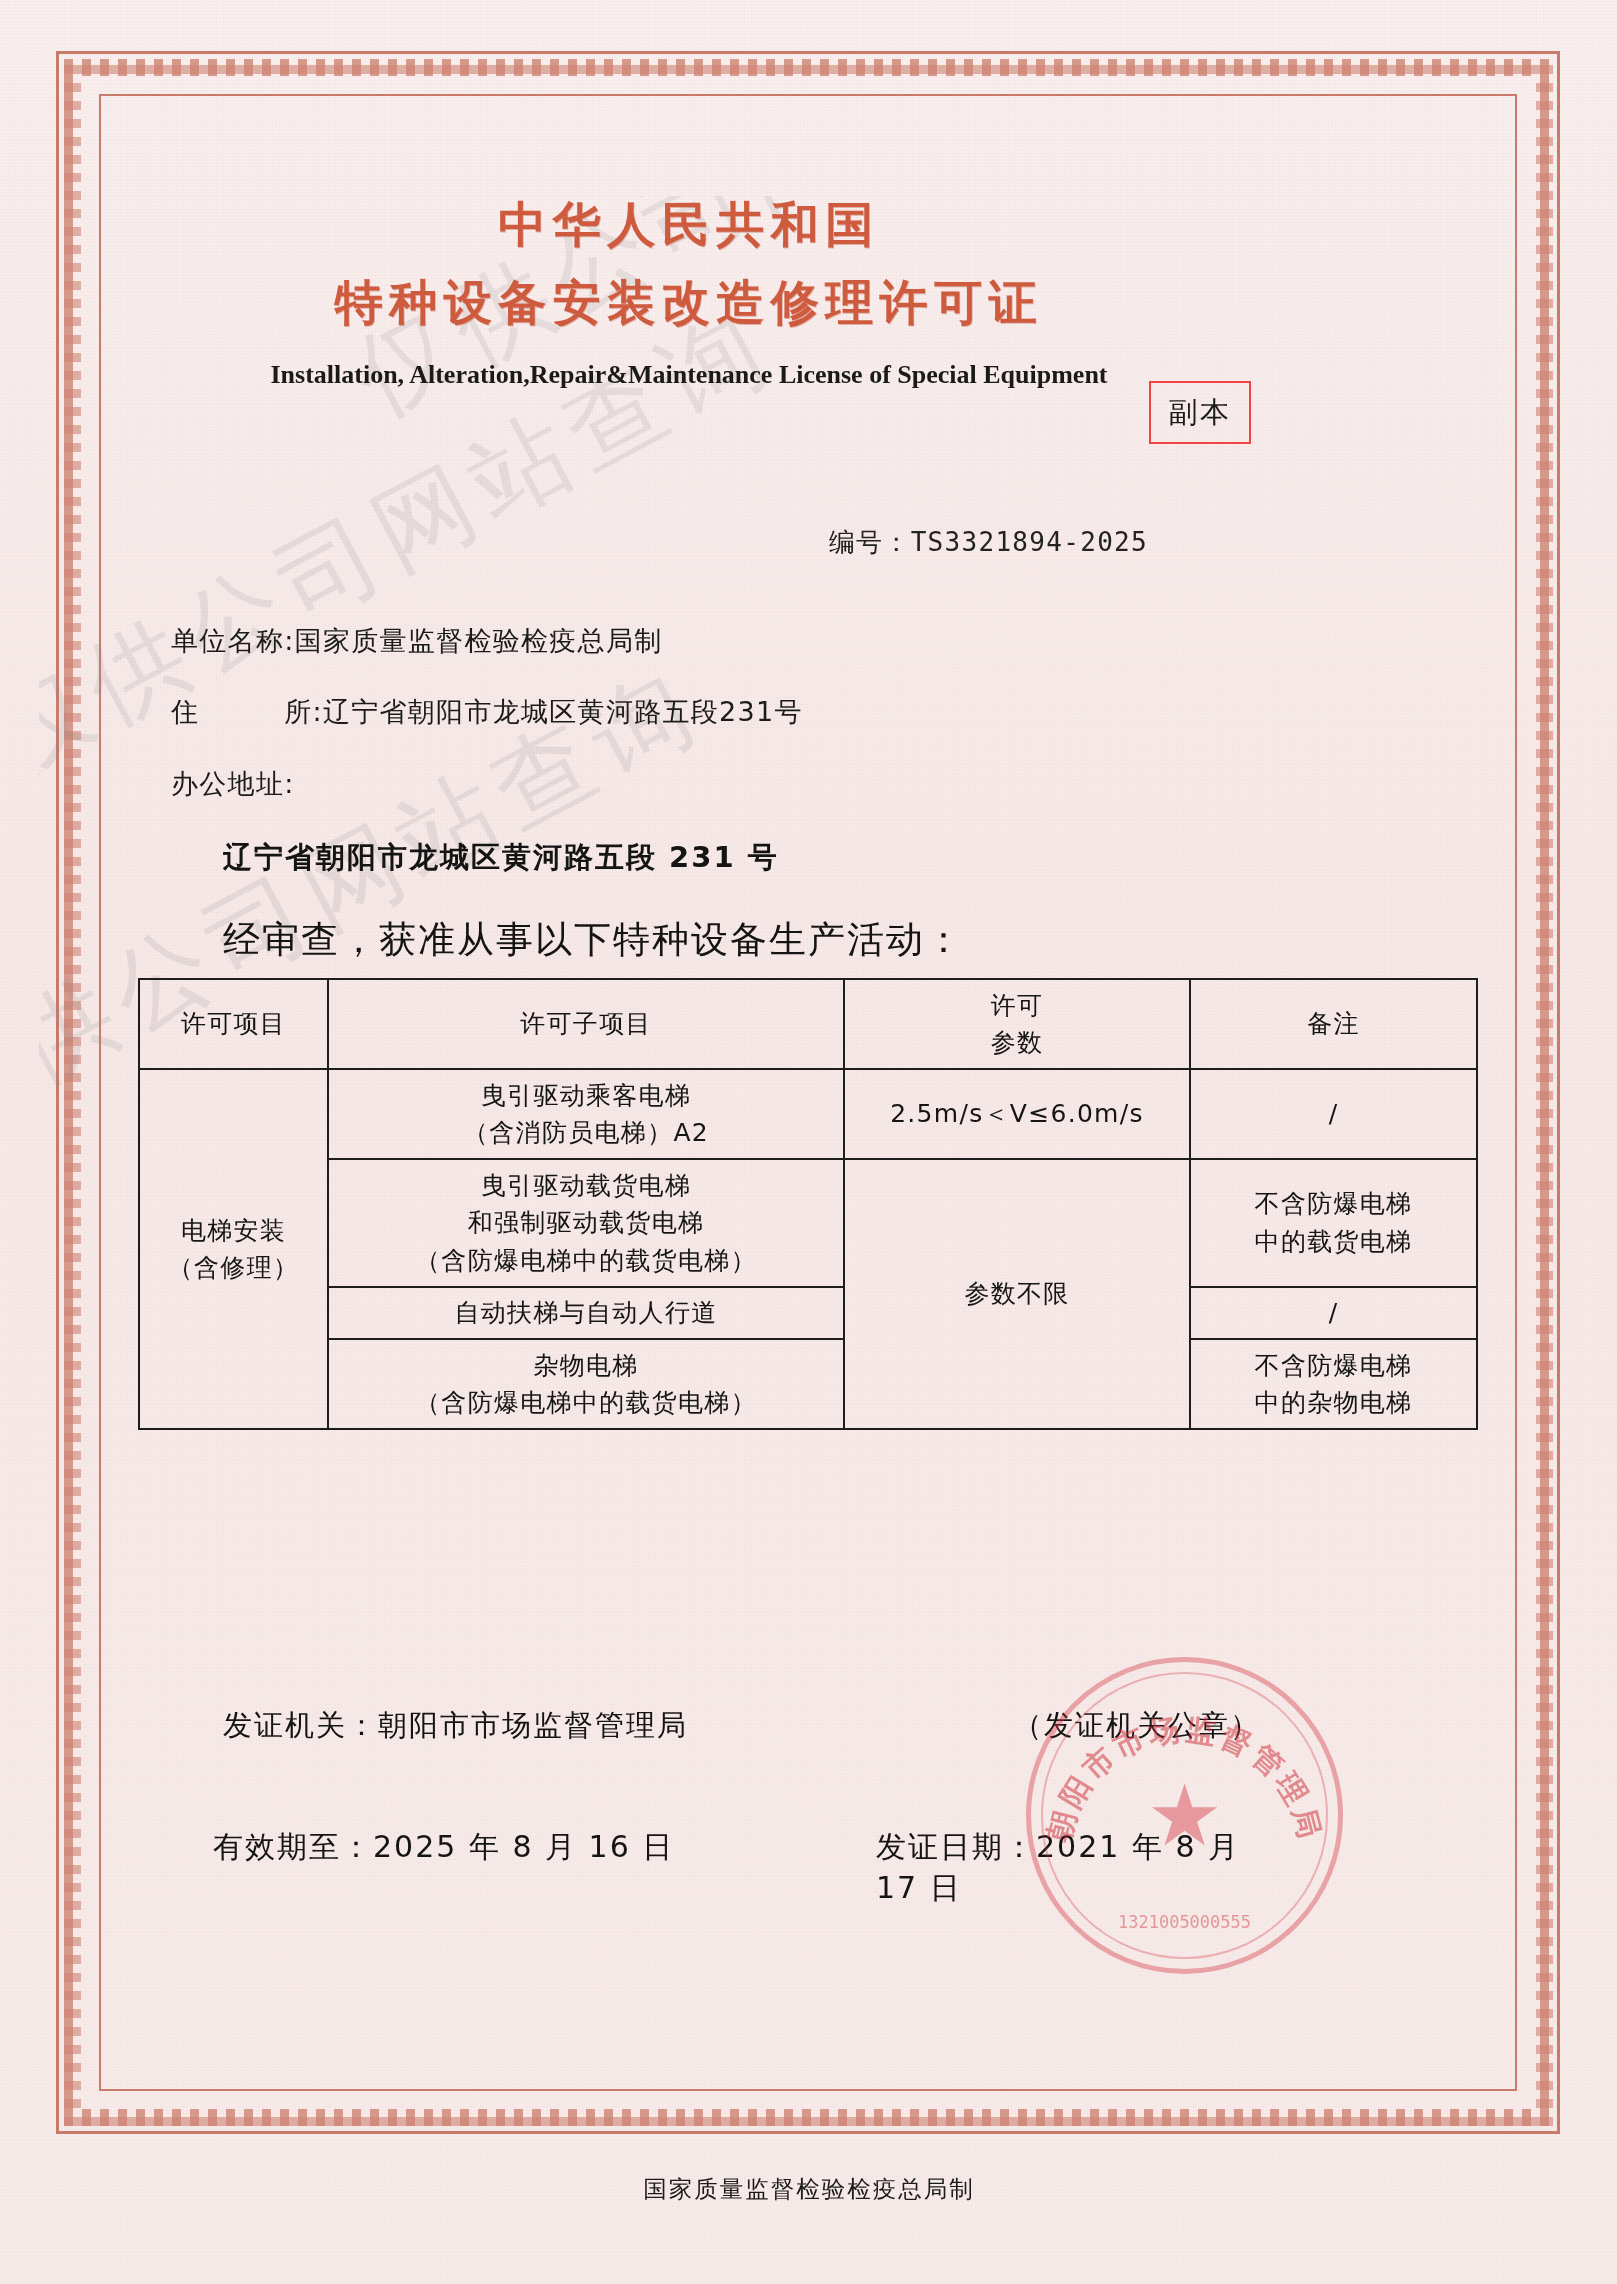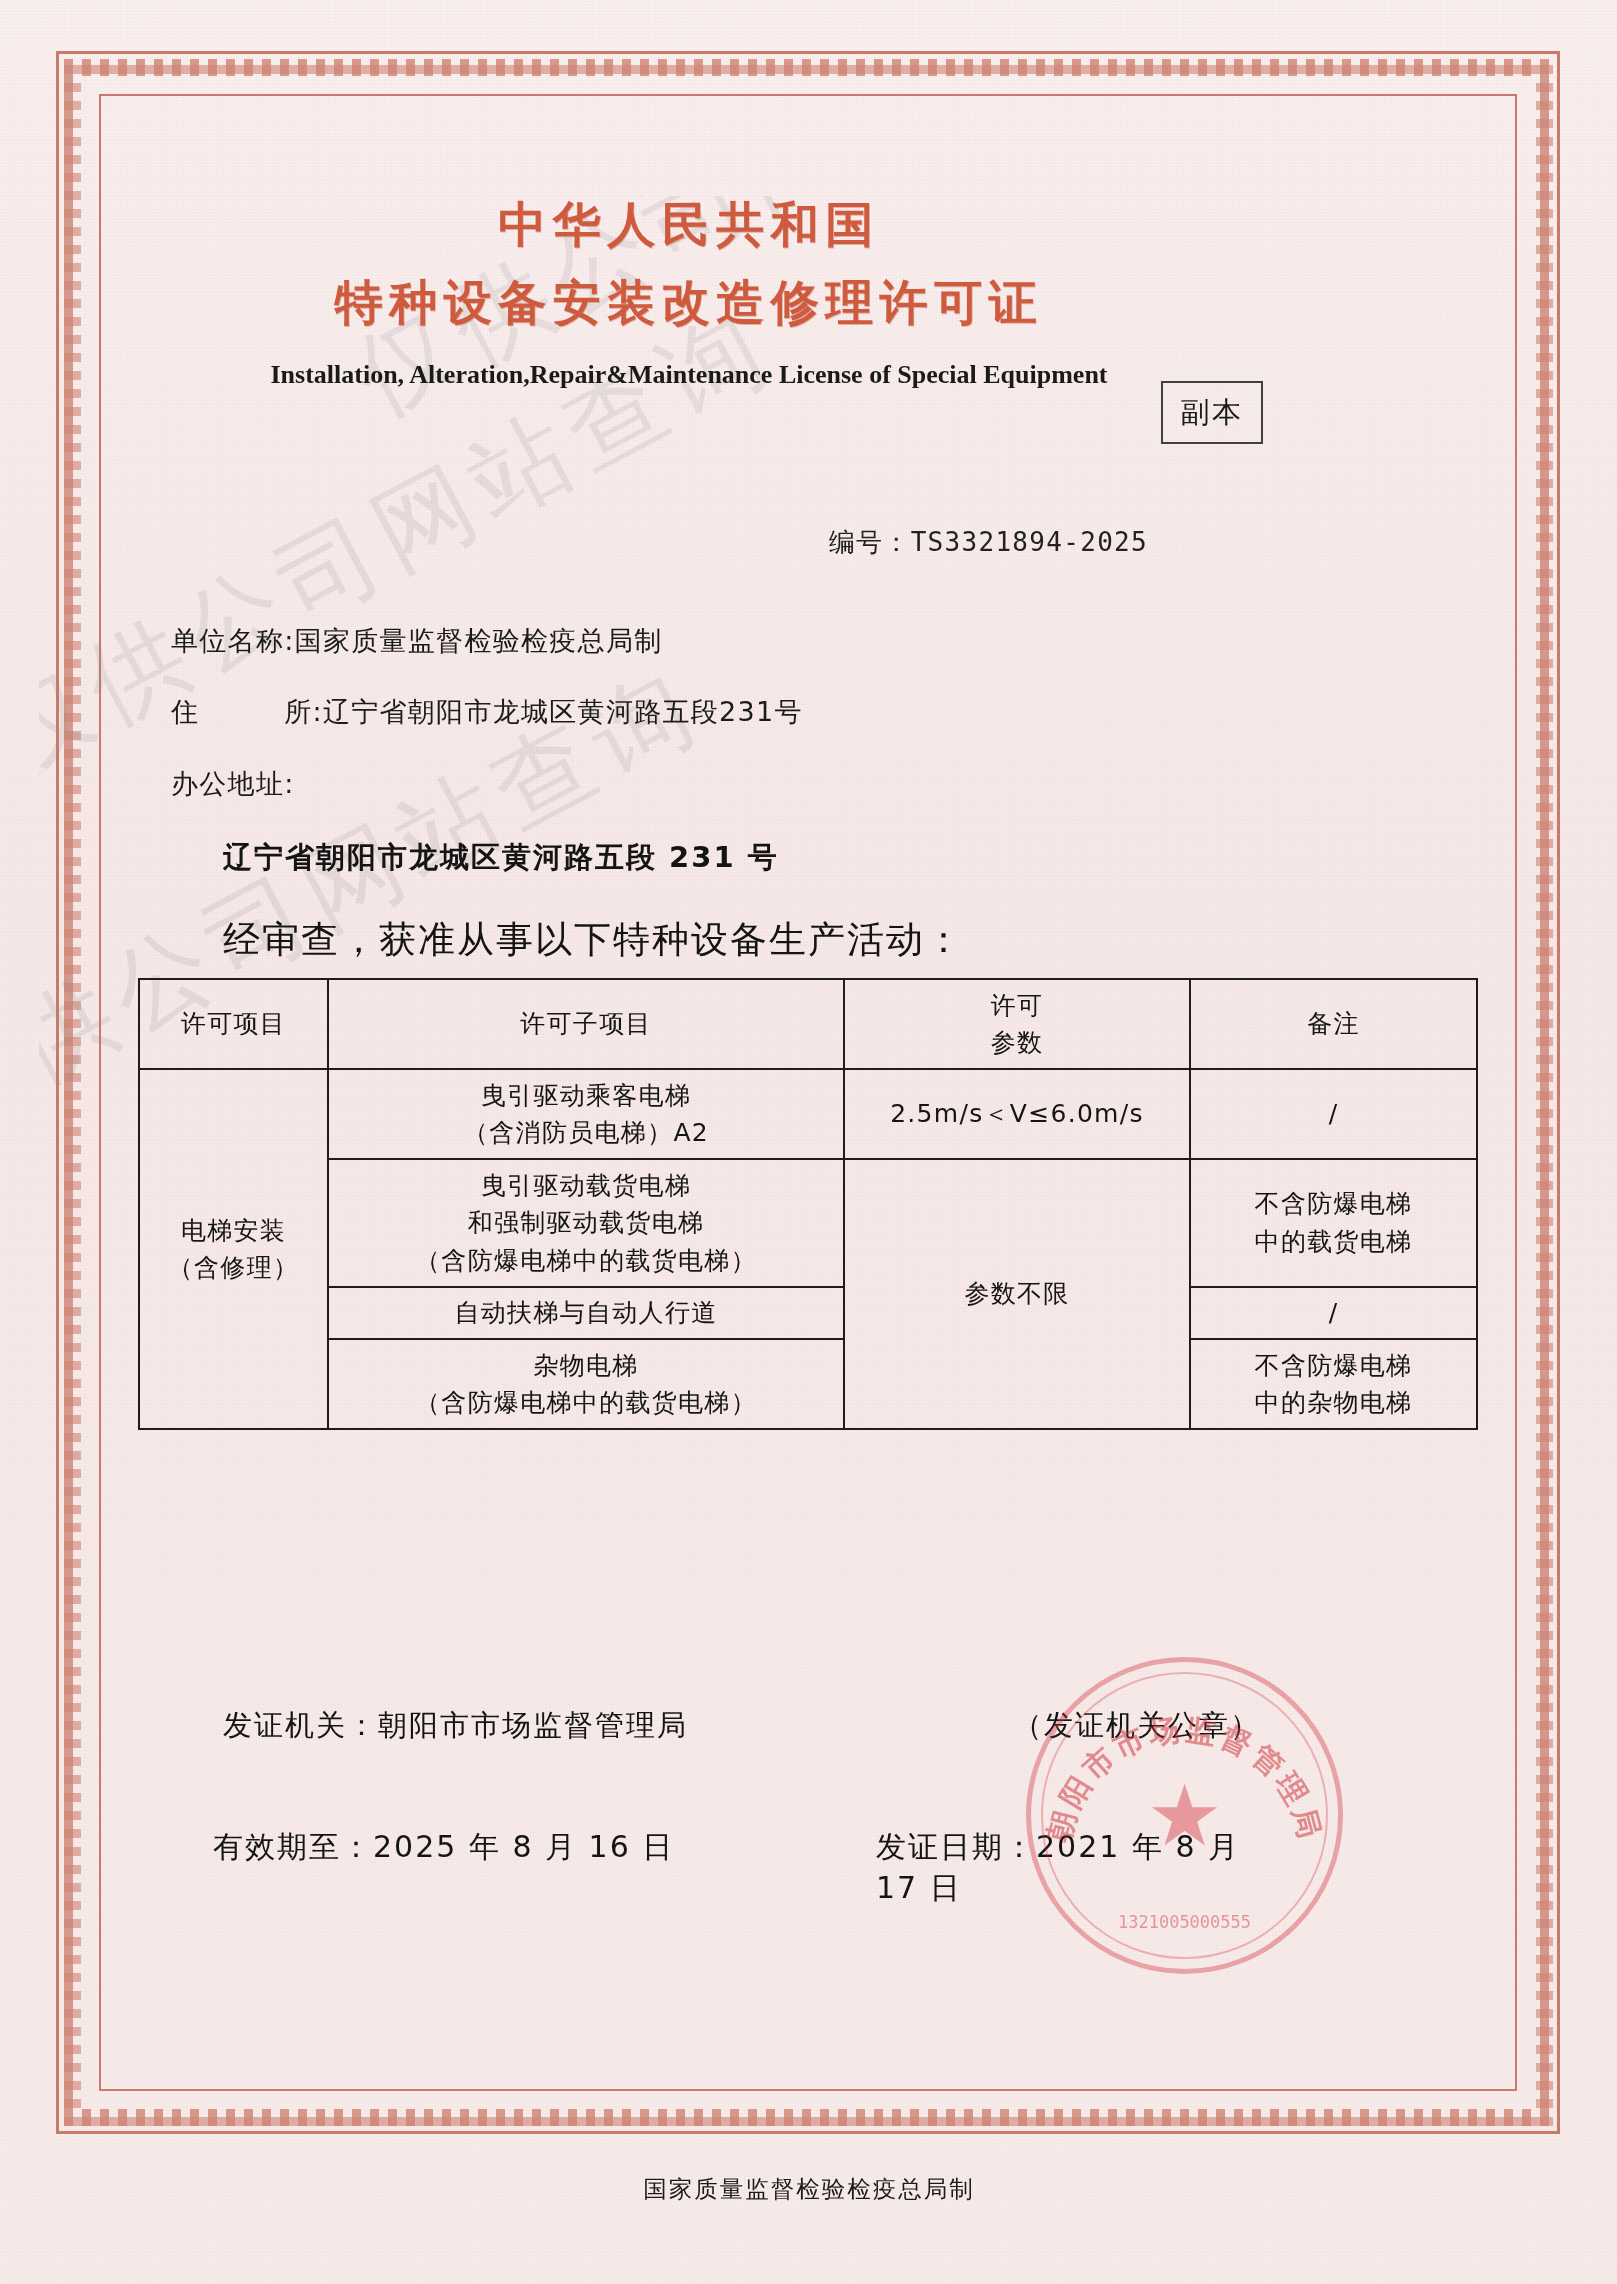--- a/index.html
+++ b/index.html
@@ -118,25 +118,25 @@
     text-align: center;
     color: #1a1a1a;
     font-family: "Liberation Serif", serif;
     font-weight: bold;
     font-size: 26px;
     margin-top: 15.7px;
   }
 
   .copy-badge {
     position: absolute;
-    right: 16px;
+    right: 28px;
     top: 287px;
     width: 98px;
     height: 59px;
-    border: 2px solid #404040;
+    border: 2px solid #ef4444;
     display: flex;
     align-items: center;
     justify-content: center;
     font-family: "DejaVu Sans", sans-serif;
     font-size: 29px;
     color: #1b1b1b;
     letter-spacing: 2.6px;
   }
 
   .serial {

